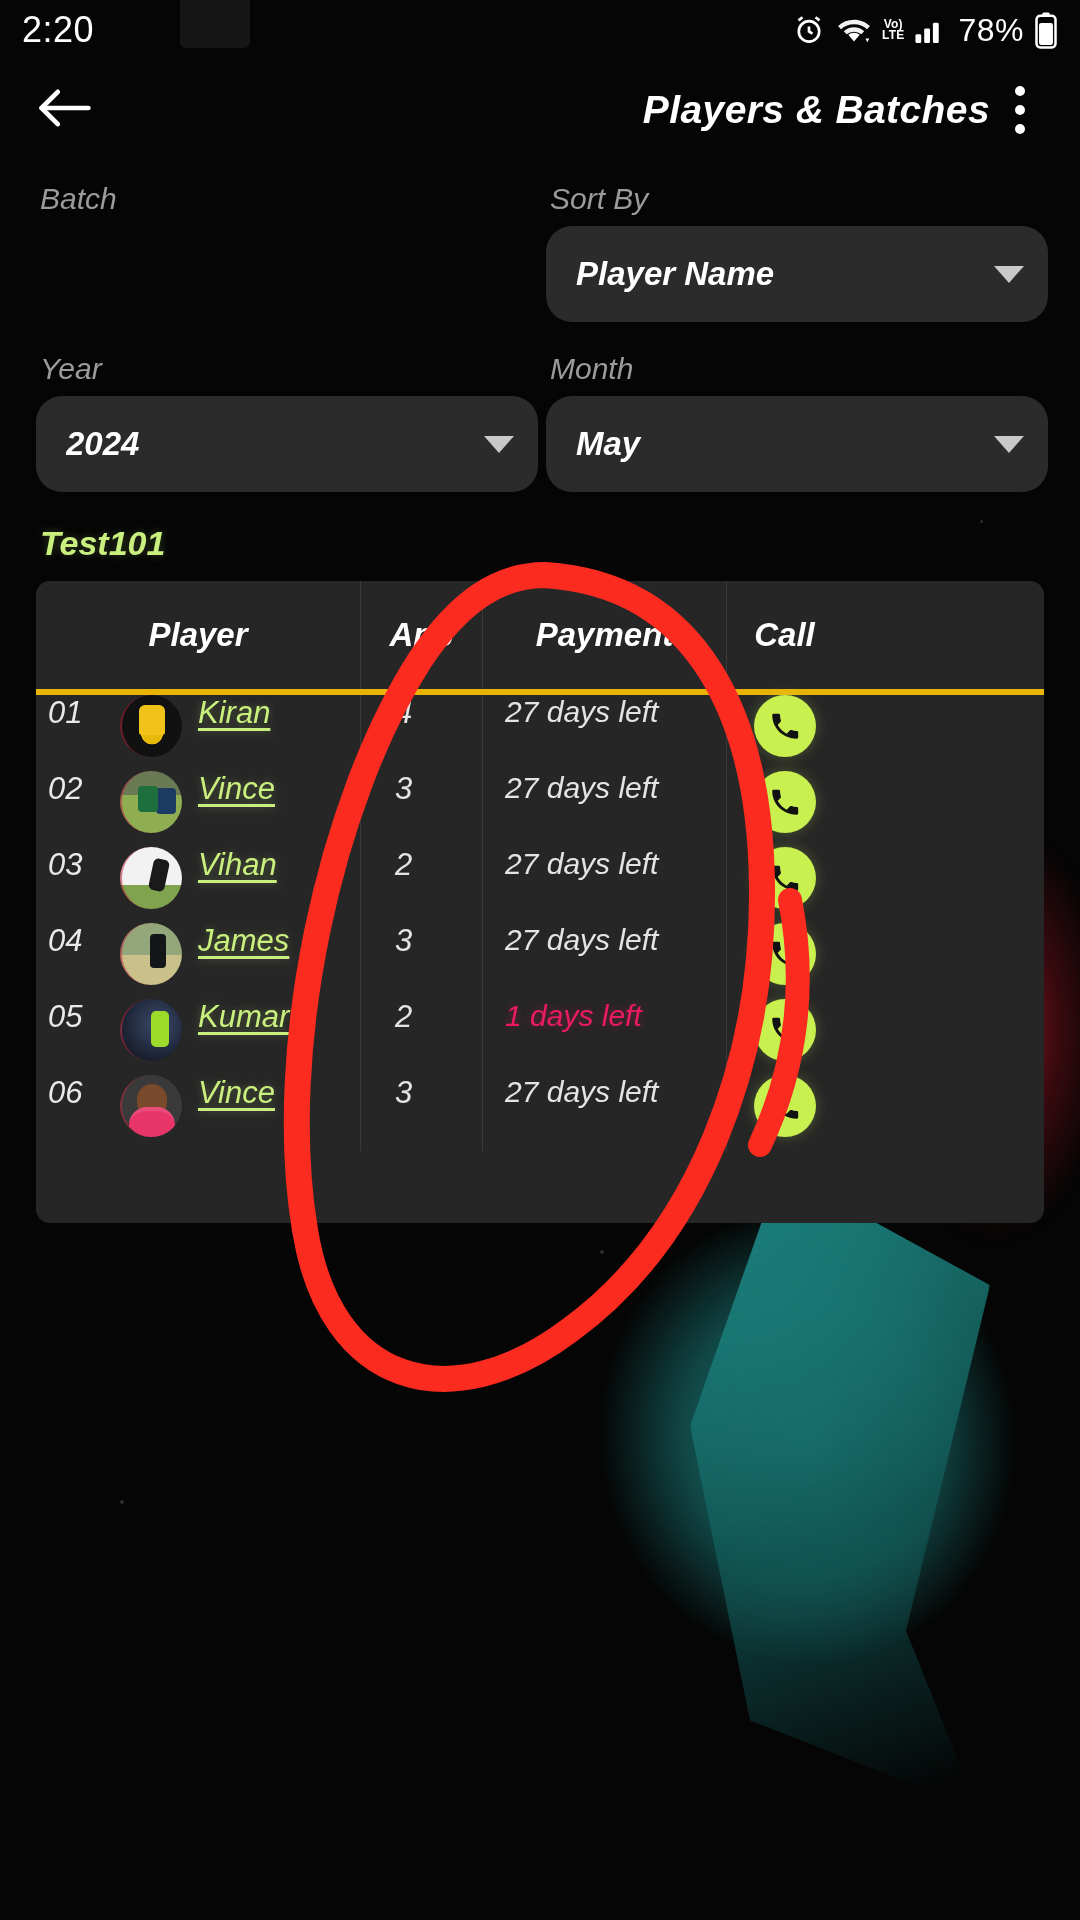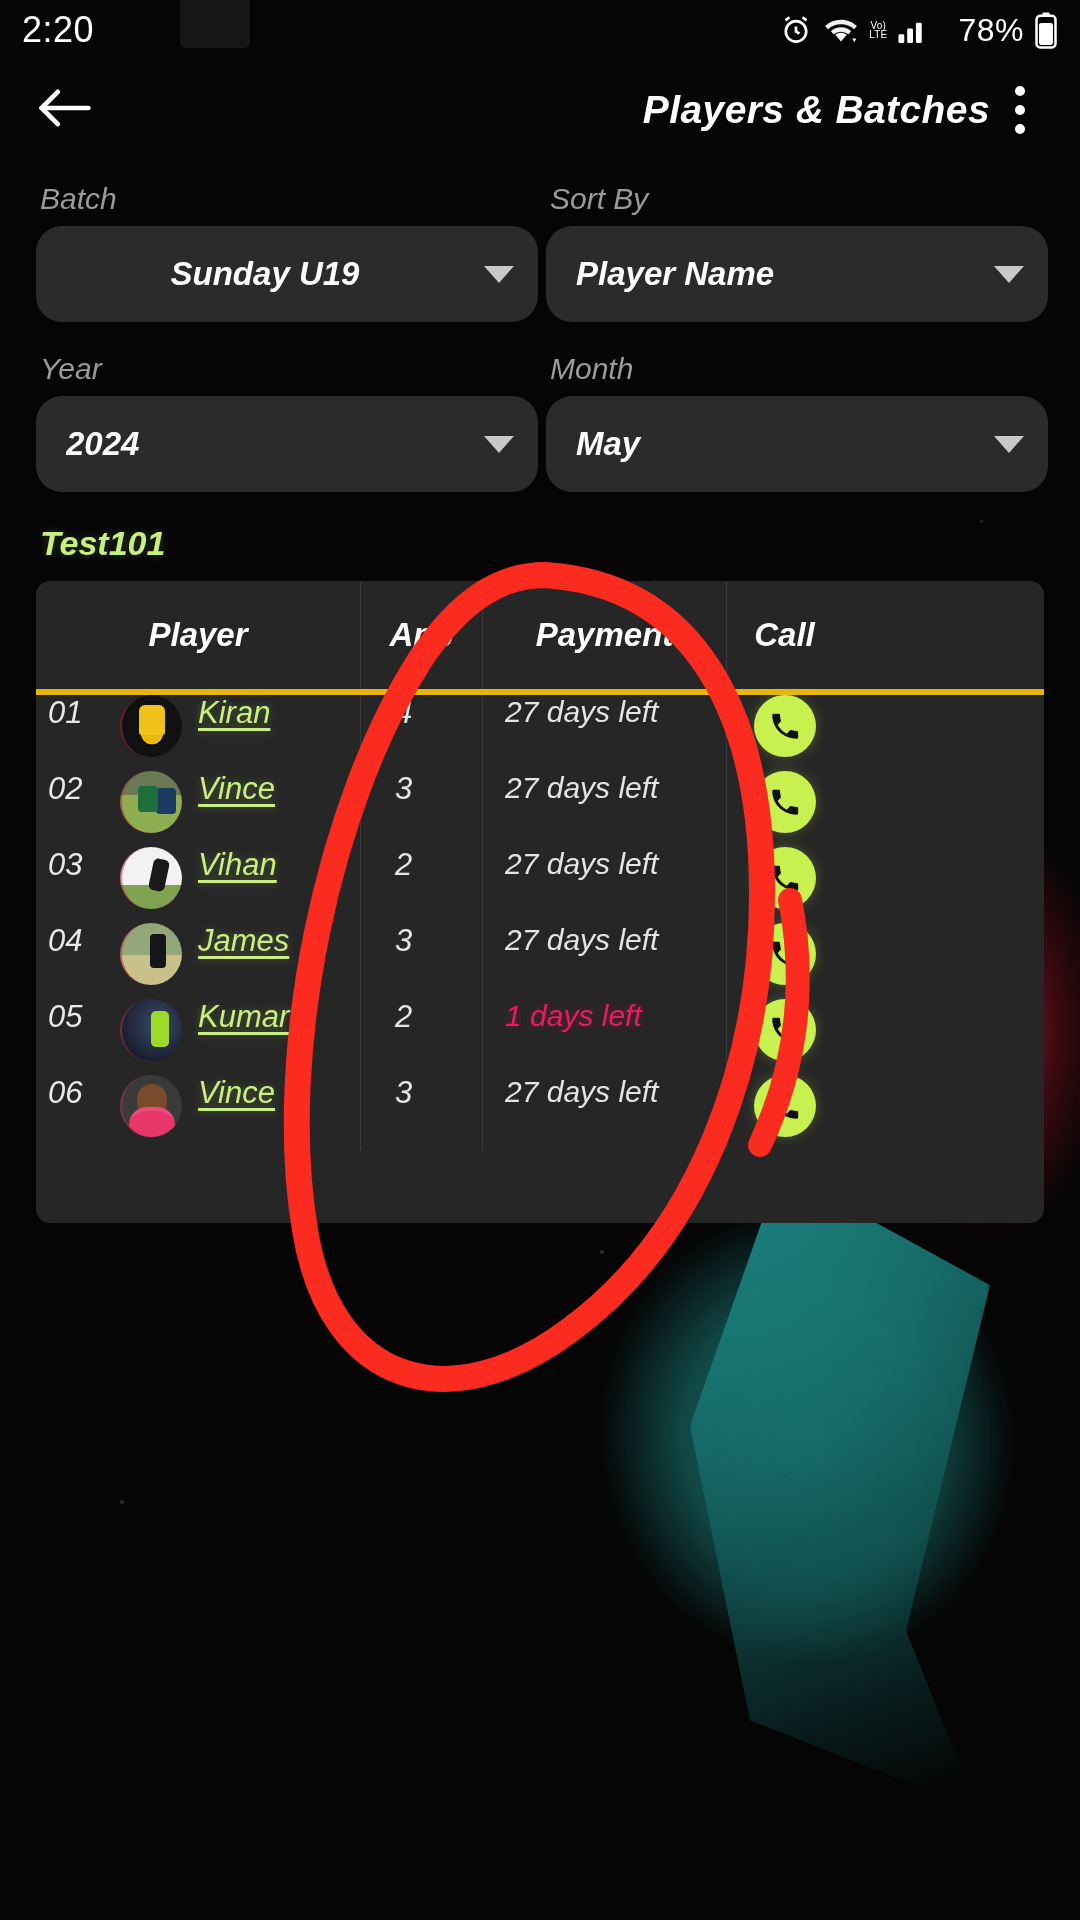--- a/index.html
+++ b/index.html
@@ -55,24 +55,24 @@
     font-size:36px; font-weight:400; letter-spacing:0.5px;
     color:#fff;
   }
   .status-notch {
     position:absolute; left:180px; top:0;
     width:70px; height:48px;
     background:#161616; border-radius:0 0 6px 6px;
   }
   .status-right { display:flex; align-items:center; gap:10px; }
   .status-right svg { display:block; }
-  .battery-pct { font-size:32px; margin-left:19px; letter-spacing:0.5px; }
+  .battery-pct { font-size:32px; margin-left:2px; letter-spacing:0.5px; }
   .volte {
     display:flex; flex-direction:column; align-items:center;
-    line-height:.95; font-size:10px; font-weight:400; letter-spacing:.2px;
+    line-height:.95; font-size:12px; font-weight:700; letter-spacing:.2px;
   }
 
   
   .title-bar {
     position:relative; z-index:3;
     height:100px; display:flex; align-items:center;
     padding:0 30px;
   }
   .back-btn {
     width:70px; height:70px;
@@ -320,24 +320,20 @@
     <i></i>
     <i></i>
     <i></i>
   </div>
 </div>
 
 <div class="filters">
 
   <div>
     <div class="field-label">Batch</div>
-    <div class="select centered">
-      <span class="value">Sunday U19</span>
-      <span class="caret"></span>
-    </div>
   </div>
 
   <div>
     <div class="field-label">Sort By</div>
     <div class="select">
       <span class="value">Player Name</span>
       <span class="caret"></span>
     </div>
   </div>
 

